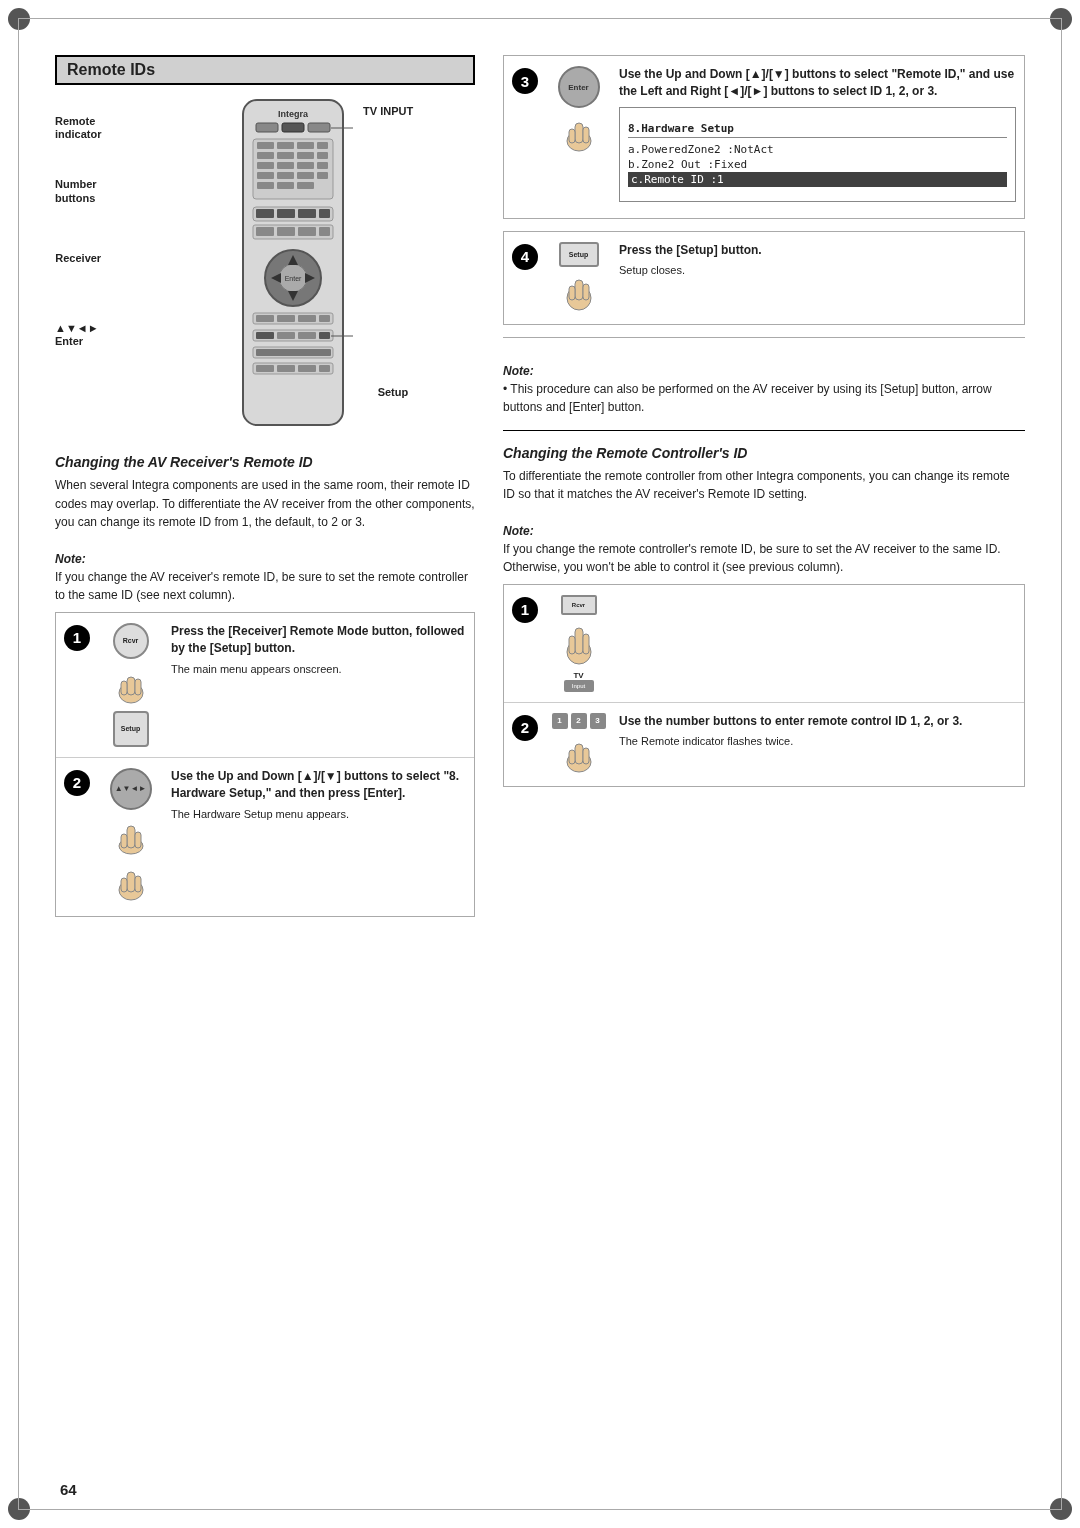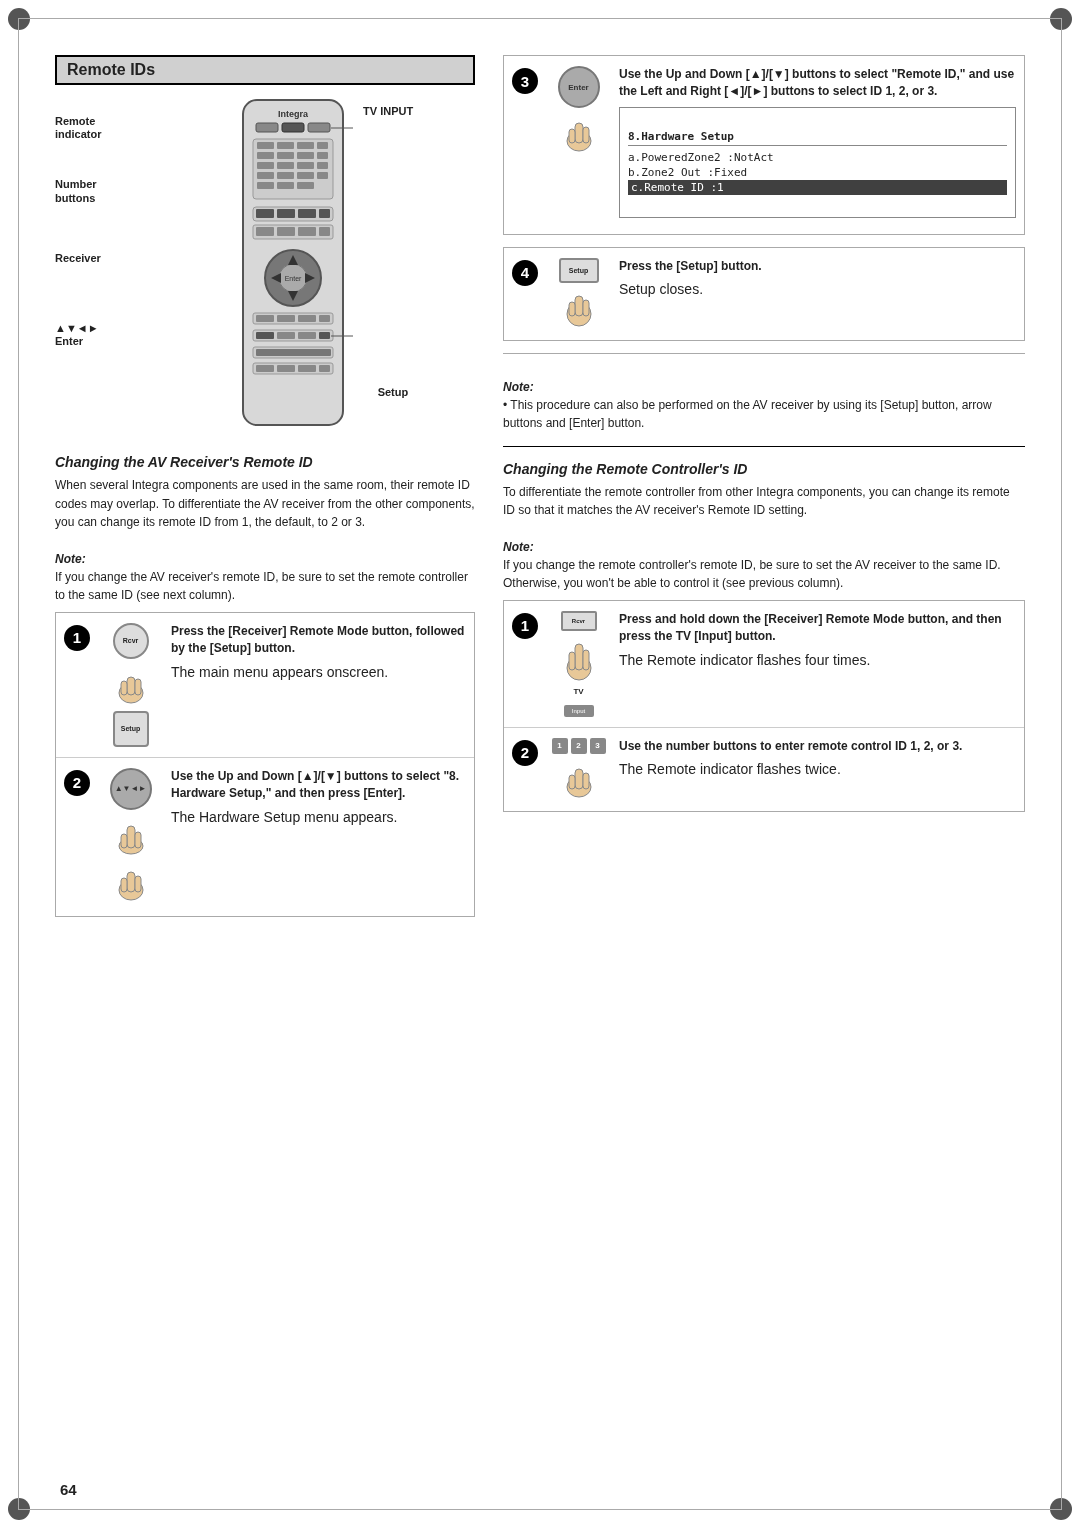--- a/index.html
+++ b/index.html
@@ -150,29 +150,29 @@
     }
 
     .step-text .instruction {
       font-size: 12px;
       font-weight: bold;
       line-height: 1.45;
       margin-bottom: 4px;
     }
 
     .step-text .description {
-      font-size: 14px;
+      font-size: 11px;
       line-height: 1.45;
     }
 
     
     .osd-box {
       border: 1px solid #888;
       background: #fff;
-      padding: 22px 8px;
+      padding: 14px 8px;
       font-size: 11px;
       font-family: monospace;
       margin: 6px 0;
     }
 
     .osd-box .osd-title {
       font-weight: bold;
       border-bottom: 1px solid #888;
       margin-bottom: 4px;
       padding-bottom: 2px;
@@ -285,21 +285,21 @@
 
         <div class="remote-labels">
           <div class="remote-label-item">
             <span style="white-space:pre-line;font-size:11px;font-weight:bold;">Remote
 indicator</span>
           </div>
           <div class="remote-label-item" style="margin-top:30px;">
             <span style="white-space:pre-line;font-size:11px;font-weight:bold;">Number
 buttons</span>
           </div>
-          <div class="remote-label-item" style="margin-top:40px;">
+          <div class="remote-label-item" style="margin-top:40px;text-align:center;">
             <span style="font-size:11px;font-weight:bold;">Receiver</span>
           </div>
           <div class="remote-label-item" style="margin-top:50px;">
             <span style="white-space:pre-line;font-size:11px;font-weight:bold;">▲▼◄►
 Enter</span>
           </div>
         </div>
 
         <div class="remote-svg-wrap">
           <div style="position:relative;">
@@ -526,28 +526,24 @@
             <span>1</span>
           </div>
           <div style="width:65px; flex-shrink:0; margin-right:8px; display:flex; flex-direction:column; align-items:center; gap:3px;">
             <div style="width:36px; height:20px; background:#ddd; border:2px solid #888; border-radius:2px; display:flex; align-items:center; justify-content:center; font-size:6px; font-weight:bold;">Rcvr</div>
             <svg width="44" height="50" viewBox="0 0 44 50">
               <ellipse cx="22" cy="34" rx="12" ry="12" fill="#e8c898" stroke="#888" stroke-width="1"></ellipse>
               <rect x="18" y="10" width="8" height="26" rx="4" fill="#e8c898" stroke="#888" stroke-width="1"></rect>
               <rect x="26" y="16" width="6" height="20" rx="3" fill="#e8c898" stroke="#888" stroke-width="1"></rect>
               <rect x="12" y="18" width="6" height="18" rx="3" fill="#e8c898" stroke="#888" stroke-width="1"></rect>
             </svg>
-            <div style="display:flex; flex-direction:column; align-items:center; gap:9px;">
+            <div style="display:flex; flex-direction:column; align-items:center; gap:0;">
               <div style="font-size:8px; font-weight:bold;">TV</div>
               <div style="width:30px; height:12px; background:#888; border-radius:2px; display:flex; align-items:center; justify-content:center; font-size:6px; color:#fff;">Input</div>
             </div>
-          </div>
-          <div class="step-text">
-            <div class="instruction">Press and hold down the [Receiver] Remote Mode button, and then press the TV [Input] button.</div>
-            <div class="description">The Remote indicator flashes four times.</div>
           </div>
         </div>
 
         <div class="right-step-item">
           <div class="num-badge" style="background:#000;">
             <span>2</span>
           </div>
           <div style="width:65px; flex-shrink:0; margin-right:8px; display:flex; flex-direction:column; align-items:center; gap:3px;">
 
             <div style="display:flex; gap:3px;">

